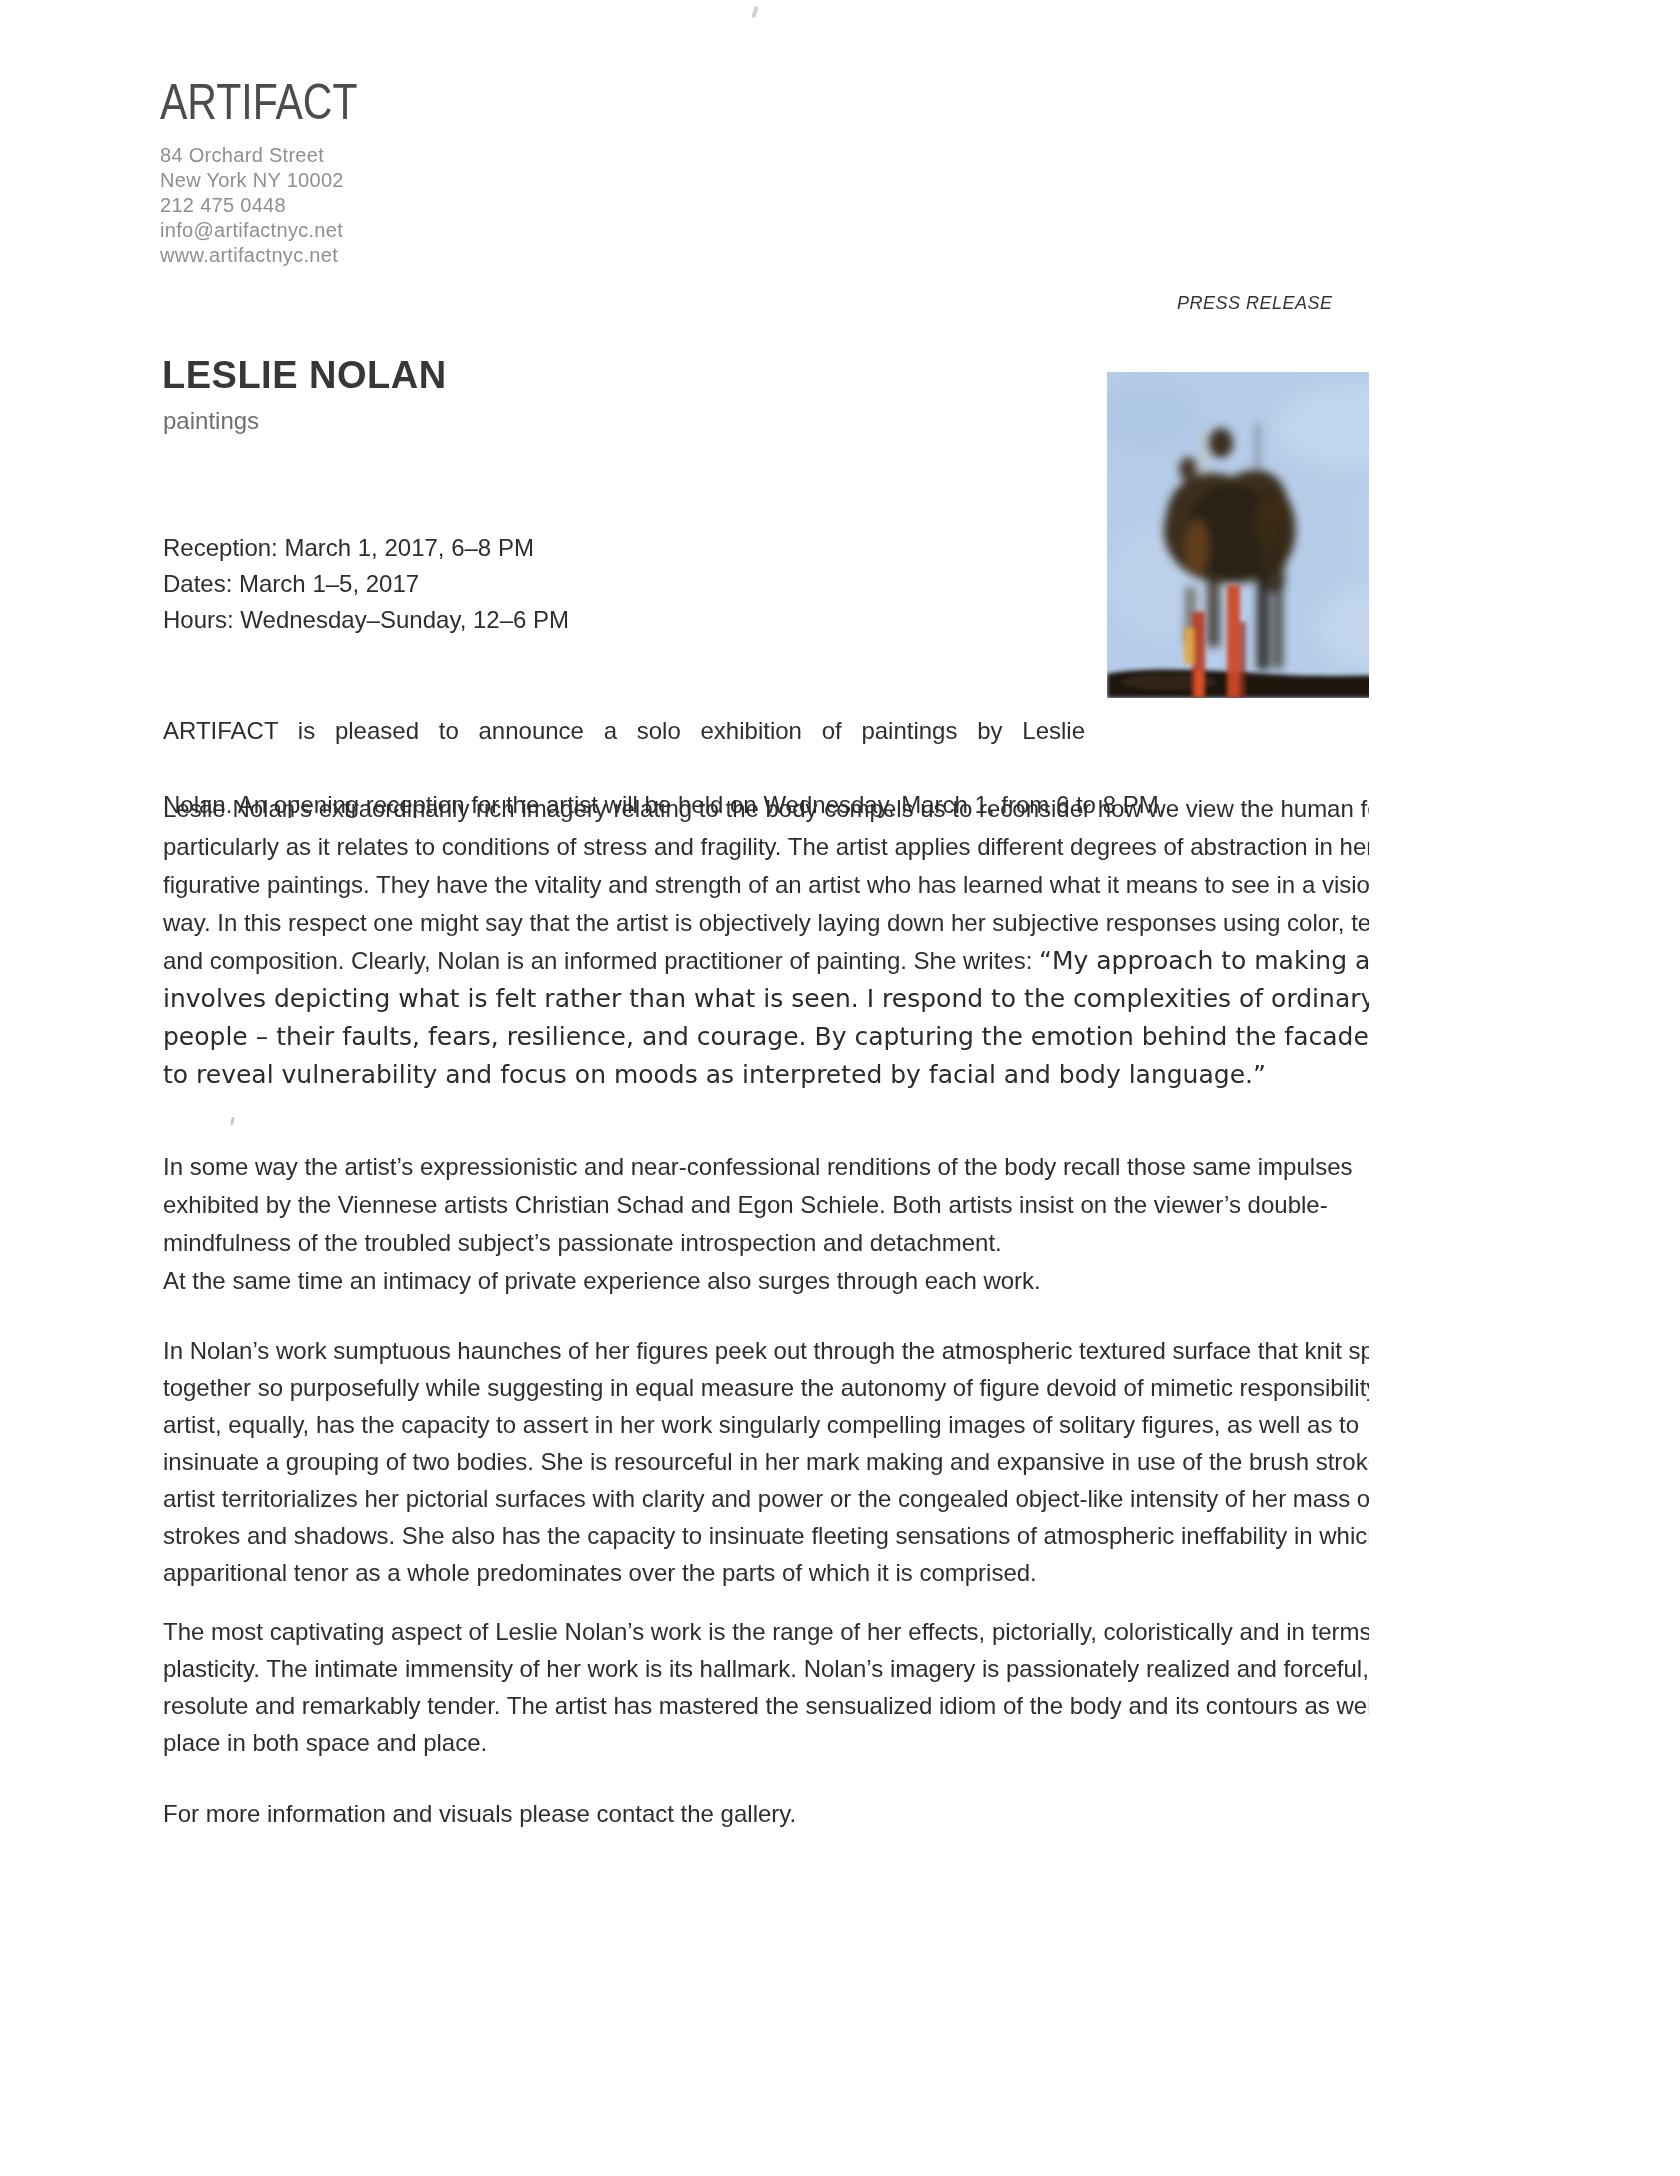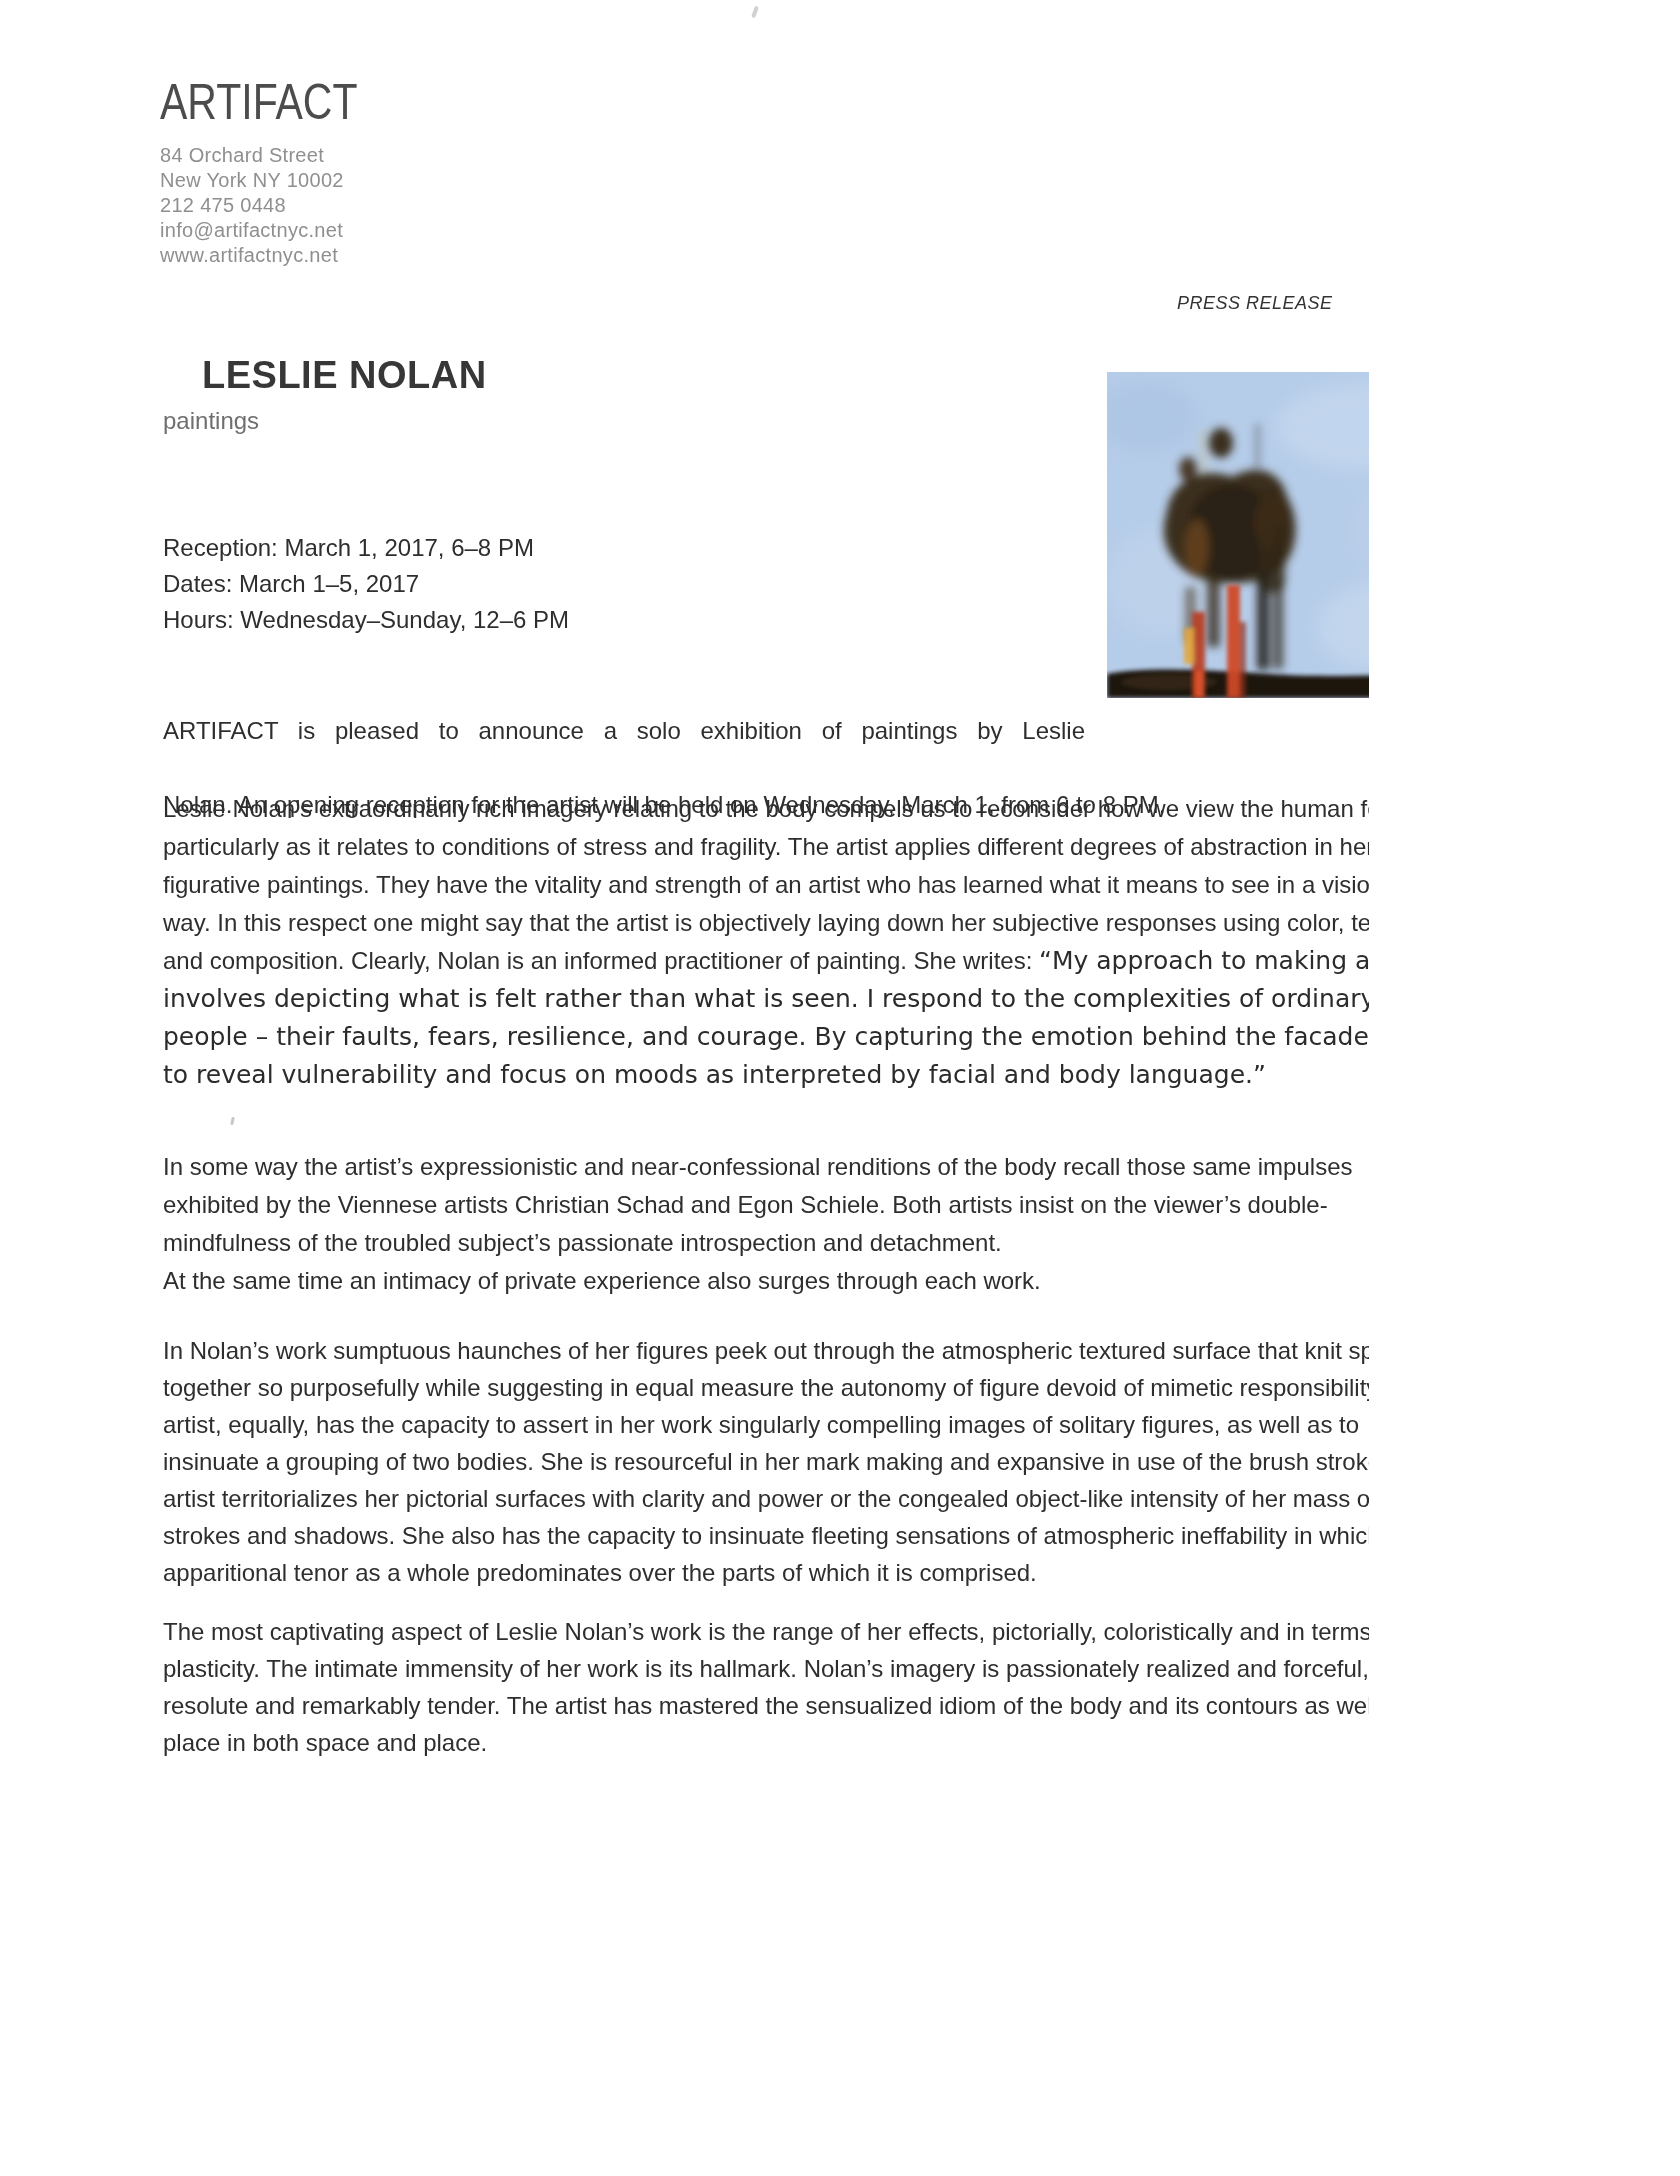--- a/index.html
+++ b/index.html
@@ -30,21 +30,21 @@
 
   .press-release {
     position: absolute; left: 1177px; top: 293px;
     font-size: 18px; color: #333333; letter-spacing: 0.5px; font-style: italic;
   }
 
   
   .artist-name {
     position: absolute; left: 162px; top: 353px;
     font-size: 38px; font-weight: bold; color: #373737;
-    letter-spacing: 0.5px; line-height: 44px; margin-left: 40px;
+    letter-spacing: 0.5px; line-height: 44px;
   }
   .show-medium {
     position: absolute; left: 163px; top: 401px;
     font-size: 24px; color: #6f6f6f; line-height: 40px;
   }
 
   
   .details {
     position: absolute; left: 163px; top: 530px;
     font-size: 24px; line-height: 36px; color: #2e2e2e;
@@ -170,14 +170,15 @@
 
   <div class="bodycopy p2"><span>Leslie Nolan’s extraordinarily rich imagery relating to the body compels us to reconsider how we view the human form, particularly as it relates to conditions of stress and fragility. The artist applies different degrees of abstraction in her figurative paintings. They have the vitality and strength of an artist who has learned what it means to see in a visionary way. In this respect one might say that the artist is objectively laying down her subjective responses using color, texture and composition. Clearly, Nolan is an informed practitioner of painting. She writes: </span><span class="quote">“My approach to making art involves depicting what is felt rather than what is seen. I respond to the complexities of ordinary people – their faults, fears, resilience, and courage. By capturing the emotion behind the facade I try to reveal vulnerability and focus on moods as interpreted by facial and body language.”</span></div>
 
   <div class="bodycopy p3">In some way the artist’s expressionistic and near-confessional renditions of the body recall those same impulses exhibited by the Viennese artists Christian Schad and Egon Schiele. Both artists insist on the viewer’s double-mindfulness of the troubled subject’s passionate introspection and detachment.
 At the same time an intimacy of private experience also surges through each work.</div>
 
   <div class="bodycopy p4">In Nolan’s work sumptuous haunches of her figures peek out through the atmospheric textured surface that knit space together so purposefully while suggesting in equal measure the autonomy of figure devoid of mimetic responsibility. The artist, equally, has the capacity to assert in her work singularly compelling images of solitary figures, as well as to insinuate a grouping of two bodies. She is resourceful in her mark making and expansive in use of the brush stroke. The artist territorializes her pictorial surfaces with clarity and power or the congealed object-like intensity of her mass of brush strokes and shadows. She also has the capacity to insinuate fleeting sensations of atmospheric ineffability in which an apparitional tenor as a whole predominates over the parts of which it is comprised.</div>
 
   <div class="bodycopy p5">The most captivating aspect of Leslie Nolan’s work is the range of her effects, pictorially, coloristically and in terms of plasticity. The intimate immensity of her work is its hallmark. Nolan’s imagery is passionately realized and forceful, lyrical, resolute and remarkably tender. The artist has mastered the sensualized idiom of the body and its contours as well as its place in both space and place.</div>
 
+  <div class="bodycopy p6">For more information and visuals please contact the gallery.</div>
 
 </div>
 
 </body></html>

